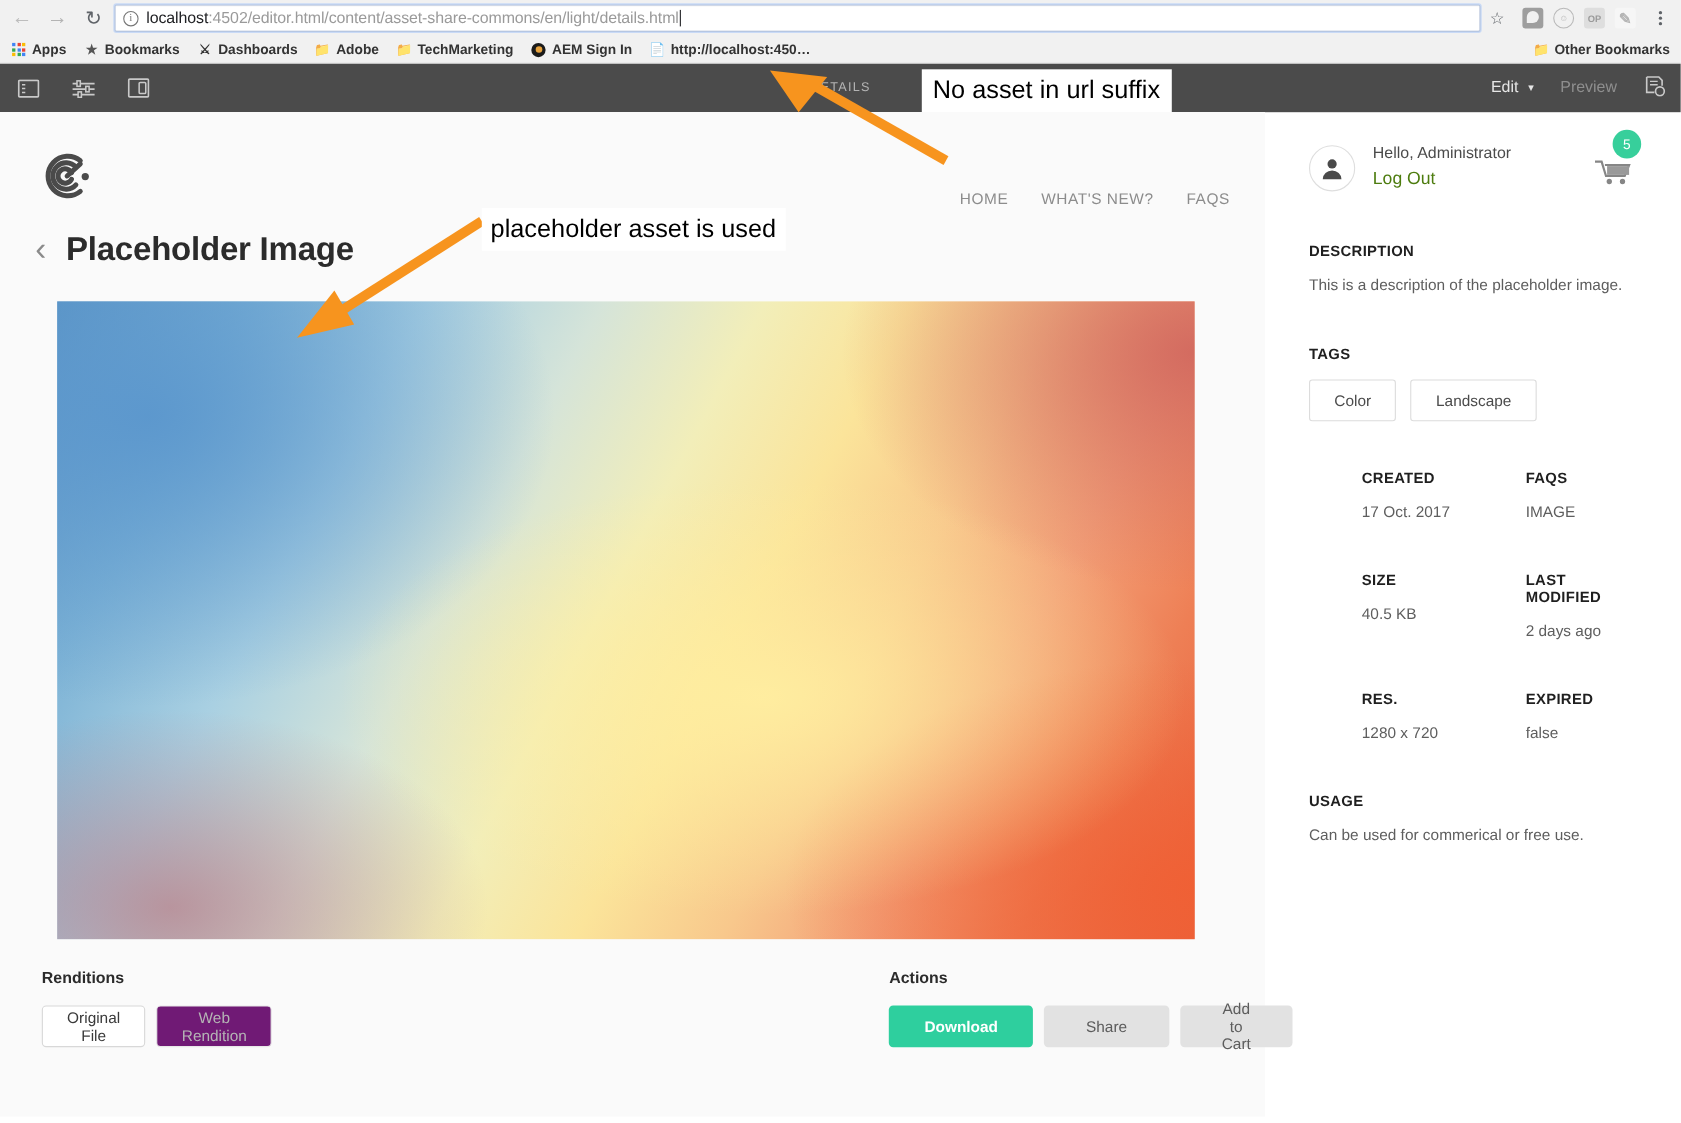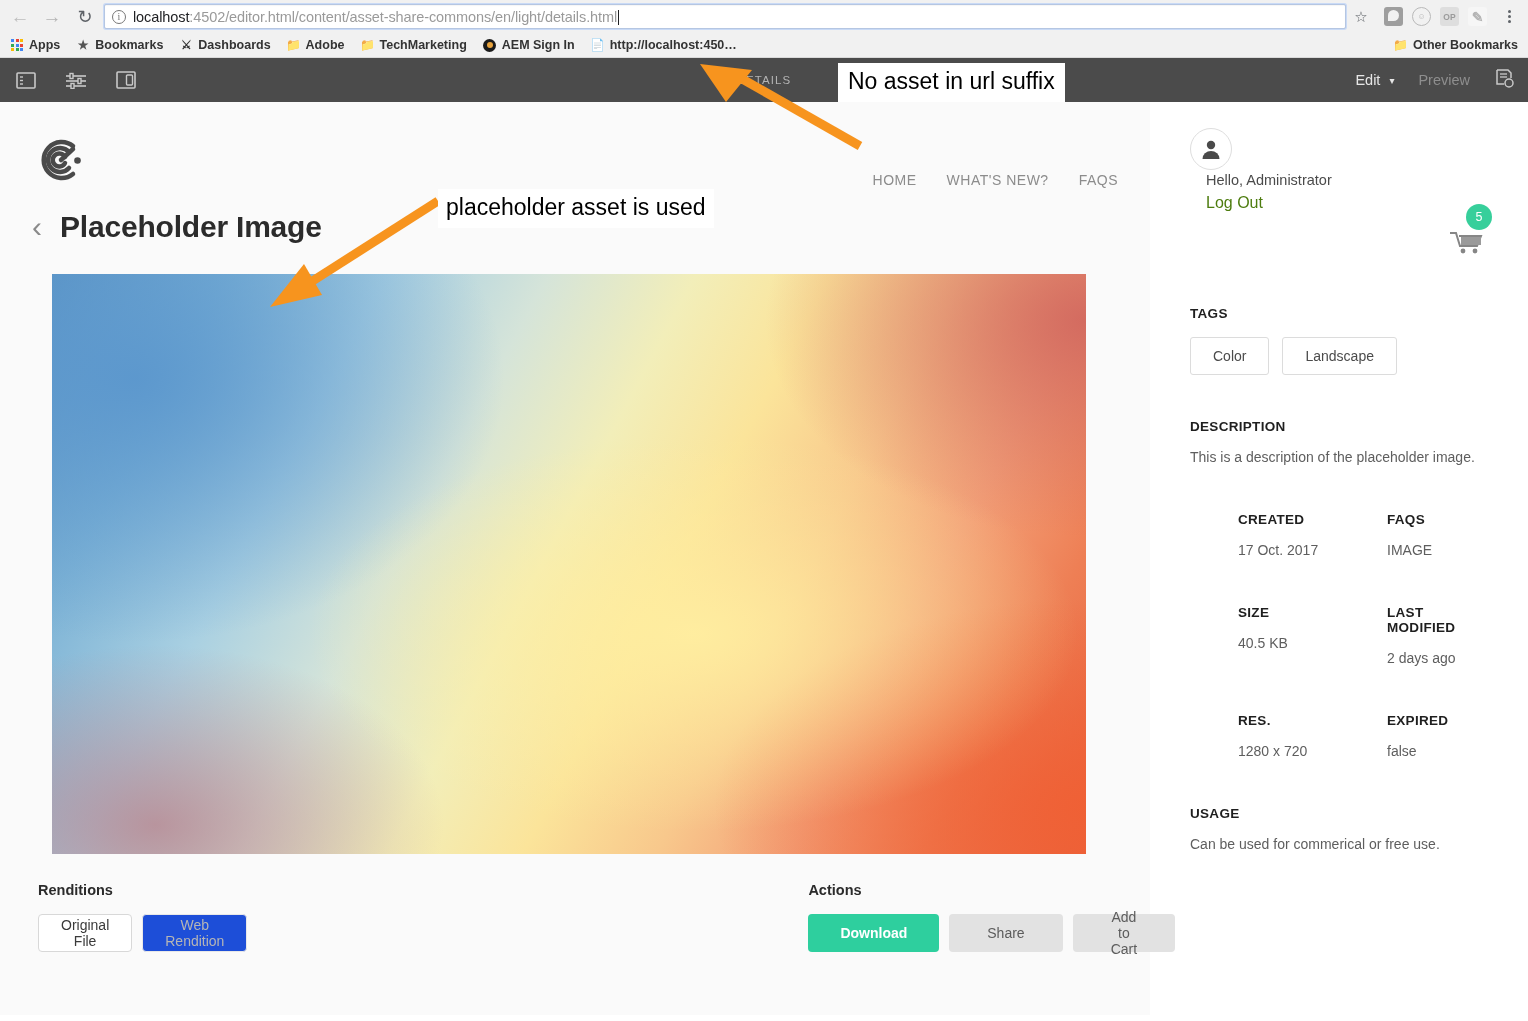--- a/index.html
+++ b/index.html
@@ -153,27 +153,27 @@
   .bb-group { display: flex; flex-direction: column; }
   .bb-group.actions { margin-left: 558px; }
   .bb-label { font-size: 14.5px; font-weight: bold; color: #2b2b2b; margin-bottom: 16px; }
   .bb-btns { display: flex; gap: 10px; }
   .btn {
     height: 38px; padding: 0 22px; border-radius: 4px; font-size: 14px;
     display: flex; align-items: center; justify-content: center;
     border: none; cursor: pointer; font-family: "Liberation Sans", sans-serif;
   }
   .btn-outline { background: #fff; border: 1px solid #d8d8d8; color: #3a3a3a; }
-  .btn-outline.disabled { background: #1d4ed8; border-color: #e8e8e8; color: #b5b5b5; }
+  .btn-outline.disabled { background: #701a75; border-color: #e8e8e8; color: #b5b5b5; }
   .btn-primary { background: #2ecf9e; color: #fff; font-weight: bold; padding: 0 32px; }
   .btn-muted { background: #e2e2e2; color: #5c5c5c; padding: 0 38px; }
 
   
   .sidebar { width: 378px; background: #fff; padding: 26px 40px 0 40px; }
-  .user-row { display: flex; align-items: flex-start; flex-direction: column; }
+  .user-row { display: flex; align-items: center; }
   .avatar {
     width: 42px; height: 42px; border-radius: 50%; border: 1px solid #dedede;
     display: flex; align-items: center; justify-content: center; flex: 0 0 auto;
   }
   .user-text { margin-left: 16px; line-height: 1.45; }
   .user-hello { font-size: 14.5px; color: #4b4b4b; }
   .user-logout { font-size: 16px; color: #4d7c0f; }
   .cart-wrap { margin-left: auto; position: relative; padding-top: 12px; }
   .cart-badge {
     position: absolute; top: -10px; right: -4px; width: 26px; height: 26px;
@@ -413,32 +413,32 @@
             <path d="M2 7 h6 l4 13 h17 l4 -10 h-22" fill="none" stroke="#868686" stroke-width="2"></path>
             <rect x="13" y="11" width="20" height="8" fill="#9a9a9a"></rect>
             <circle cx="15" cy="25" r="2.4" fill="#868686"></circle>
             <circle cx="27" cy="25" r="2.4" fill="#868686"></circle>
           </svg>
         </span>
       </div>
     </div>
 
     <div class="sb-section">
+      <div class="sb-label">DESCRIPTION</div>
+      <div class="sb-value">This is a description of the placeholder image.</div>
+    </div>
+
+    <div class="sb-section">
       <div class="sb-label">TAGS</div>
       <div class="tags-row">
         <span class="tag-pill">Color</span>
         <span class="tag-pill">Landscape</span>
       </div>
     </div>
 
-    <div class="sb-section">
-      <div class="sb-label">DESCRIPTION</div>
-      <div class="sb-value">This is a description of the placeholder image.</div>
-    </div>
-
     <div class="sb-section meta-grid">
       <div class="meta-col">
         <div class="sb-label">CREATED</div>
         <div class="sb-value">17 Oct. 2017</div>
       </div>
       <div class="meta-col">
         <div class="sb-label">FAQS</div>
         <div class="sb-value">IMAGE</div>
       </div>
     </div>

